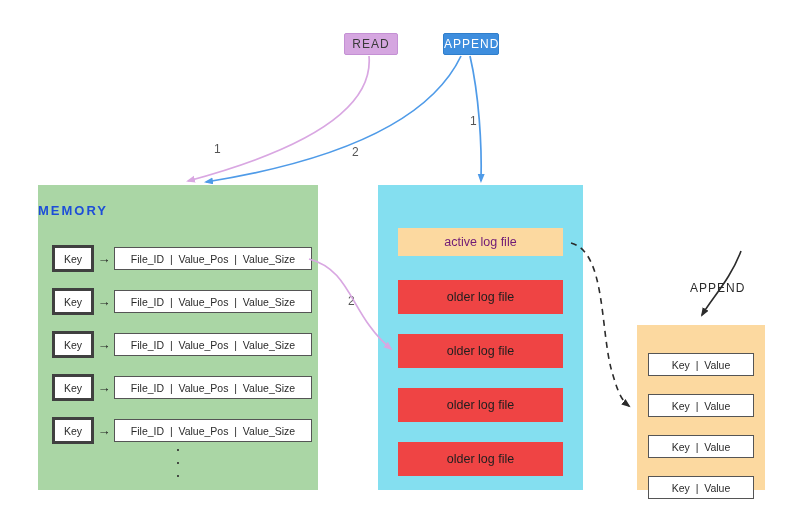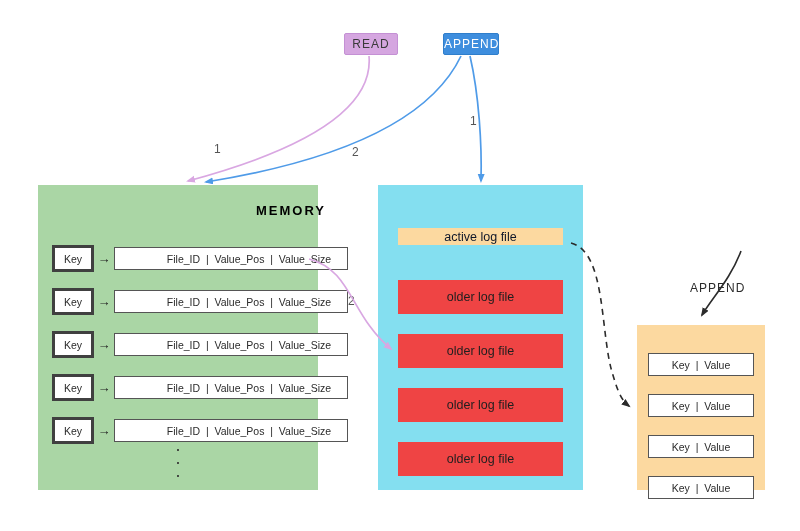--- a/index.html
+++ b/index.html
@@ -6,35 +6,35 @@
   body{font-family:"Liberation Sans","DejaVu Sans",sans-serif;color:#2b2b2b;}
   .canvas{position:relative;width:800px;height:531px;background:#ffffff;overflow:hidden;}
 
   
   .btn{position:absolute;height:20px;line-height:20px;text-align:center;font-size:12px;letter-spacing:1px;border-radius:2px;}
   .btn.read{left:344px;top:33px;width:52px;background:#d5a6e0;border:1px solid #c490d4;color:#3a3a3a;}
   .btn.write{left:443px;top:33px;width:54px;background:#3e8ede;border:1px solid #2f7ecb;color:#ffffff;}
 
   
   .panel{position:absolute;}
-  .panel-title{position:absolute;top:18px;left:0;width:100%;text-align:right;font-size:13px;letter-spacing:2px;color:#000000;font-weight:bold;margin-left:8px;}
+  .panel-title{position:absolute;top:18px;left:0;width:100%;text-align:left;font-size:13px;letter-spacing:2px;color:#1d4ed8;font-weight:bold;}
   .memory{left:38px;top:185px;width:280px;height:305px;background:#aad6a5;}
   .disk{left:378px;top:185px;width:205px;height:305px;background:#84dff0;}
   .append-file{left:637px;top:325px;width:128px;height:165px;background:#fcd9a0;}
 
   
   .mem-row{position:absolute;left:14px;display:flex;align-items:center;}
   .kbox{width:36px;height:21px;background:#ffffff;border:3px solid #404040;display:flex;align-items:center;justify-content:center;font-size:10.5px;}
   .mini-arrow{width:20px;text-align:center;font-size:13px;color:#222;line-height:21px;}
-  .ebox{width:196px;height:21px;background:#ffffff;border:1px solid #555;display:flex;align-items:center;justify-content:center;font-size:10.5px;white-space:pre;padding-left:36px;}
+  .ebox{width:196px;height:21px;background:#ffffff;border:1px solid #555;display:flex;align-items:center;justify-content:center;font-size:10.5px;white-space:pre;}
   .dots{position:absolute;left:0;width:100%;top:258px;text-align:center;font-size:18px;line-height:13px;color:#333;}
 
   
   .logbox{position:absolute;left:20px;width:165px;display:flex;align-items:center;justify-content:center;font-size:12.5px;}
-  .log-active{top:43px;height:17px;background:#fcd9a0;color:#0f172a;}
+  .log-active{top:43px;height:28px;background:#fcd9a0;color:#701a75;}
   .log-older{height:34px;background:#ef4444;color:#1f1f1f;}
 
   
   .abox{position:absolute;left:11px;width:104px;height:21px;background:#ffffff;border:1px solid #555;display:flex;align-items:center;justify-content:center;font-size:10.5px;white-space:pre;margin-top:12px;}
 
   .append-label{position:absolute;left:690px;top:281px;width:70px;font-size:12px;letter-spacing:1px;color:#2b2b2b;}
 
   .arrow-label{position:absolute;font-size:12px;color:#555;}
 
   svg.arrows{position:absolute;left:0;top:0;width:800px;height:531px;pointer-events:none;}

